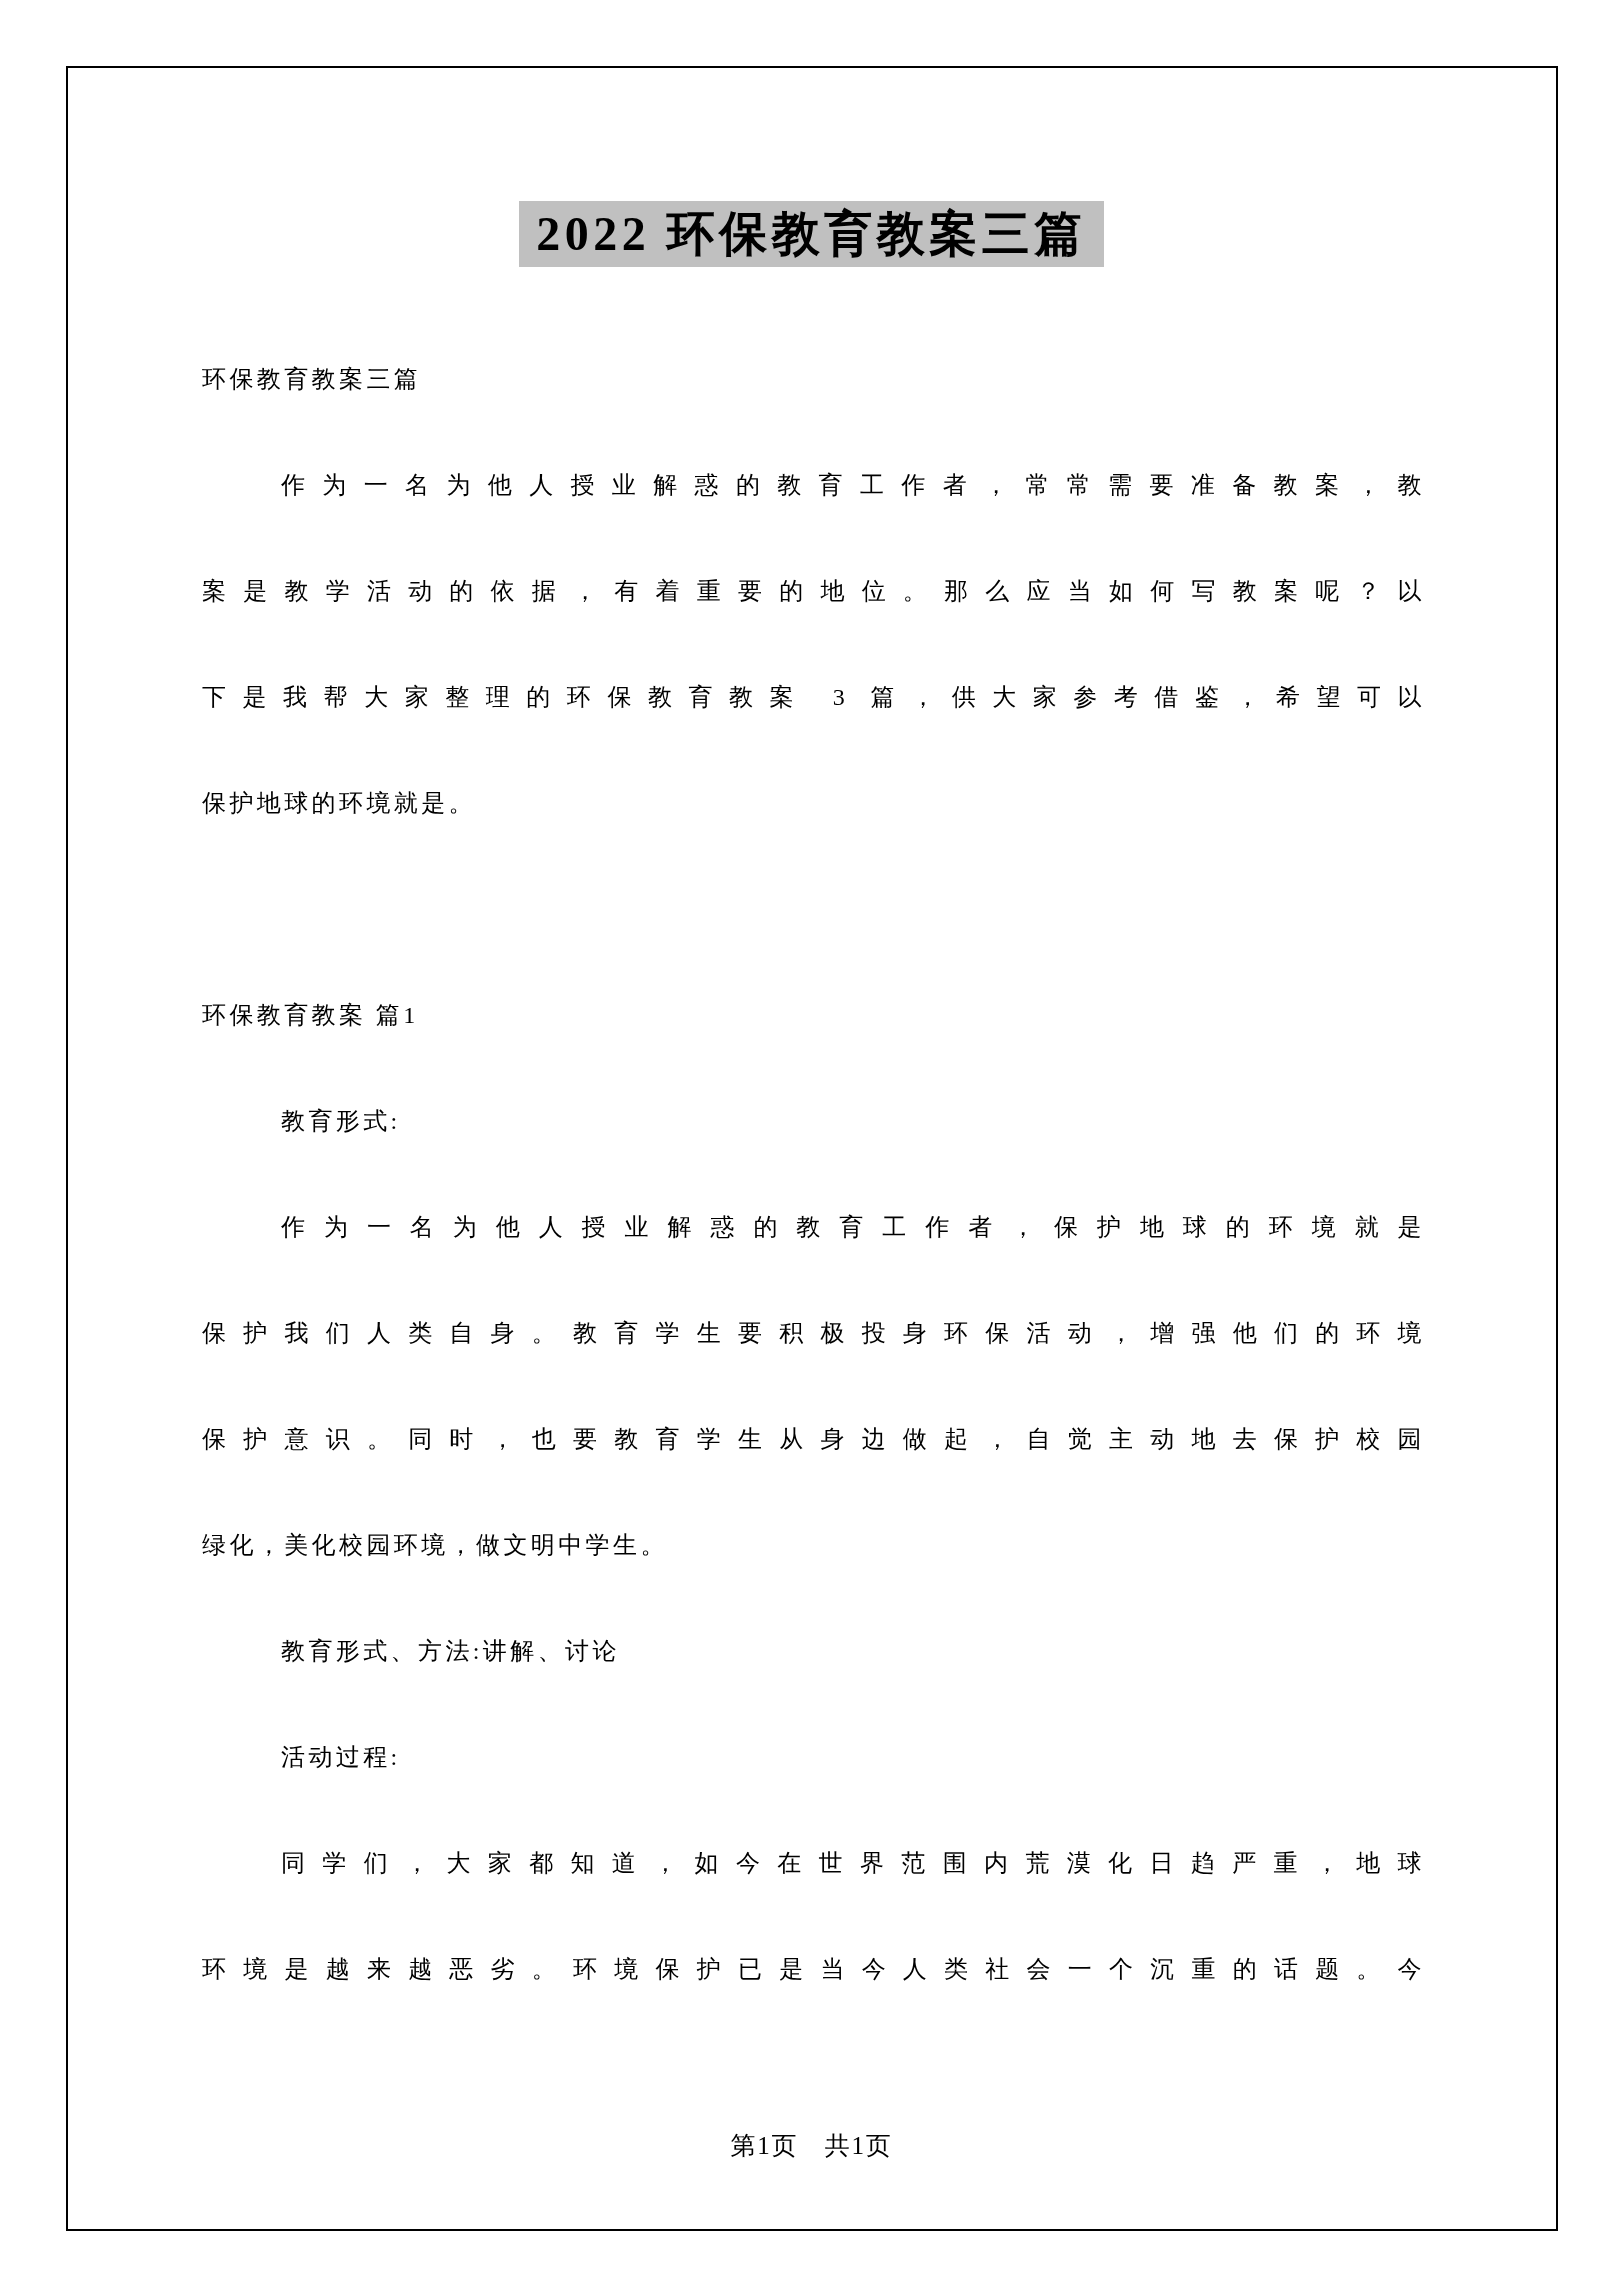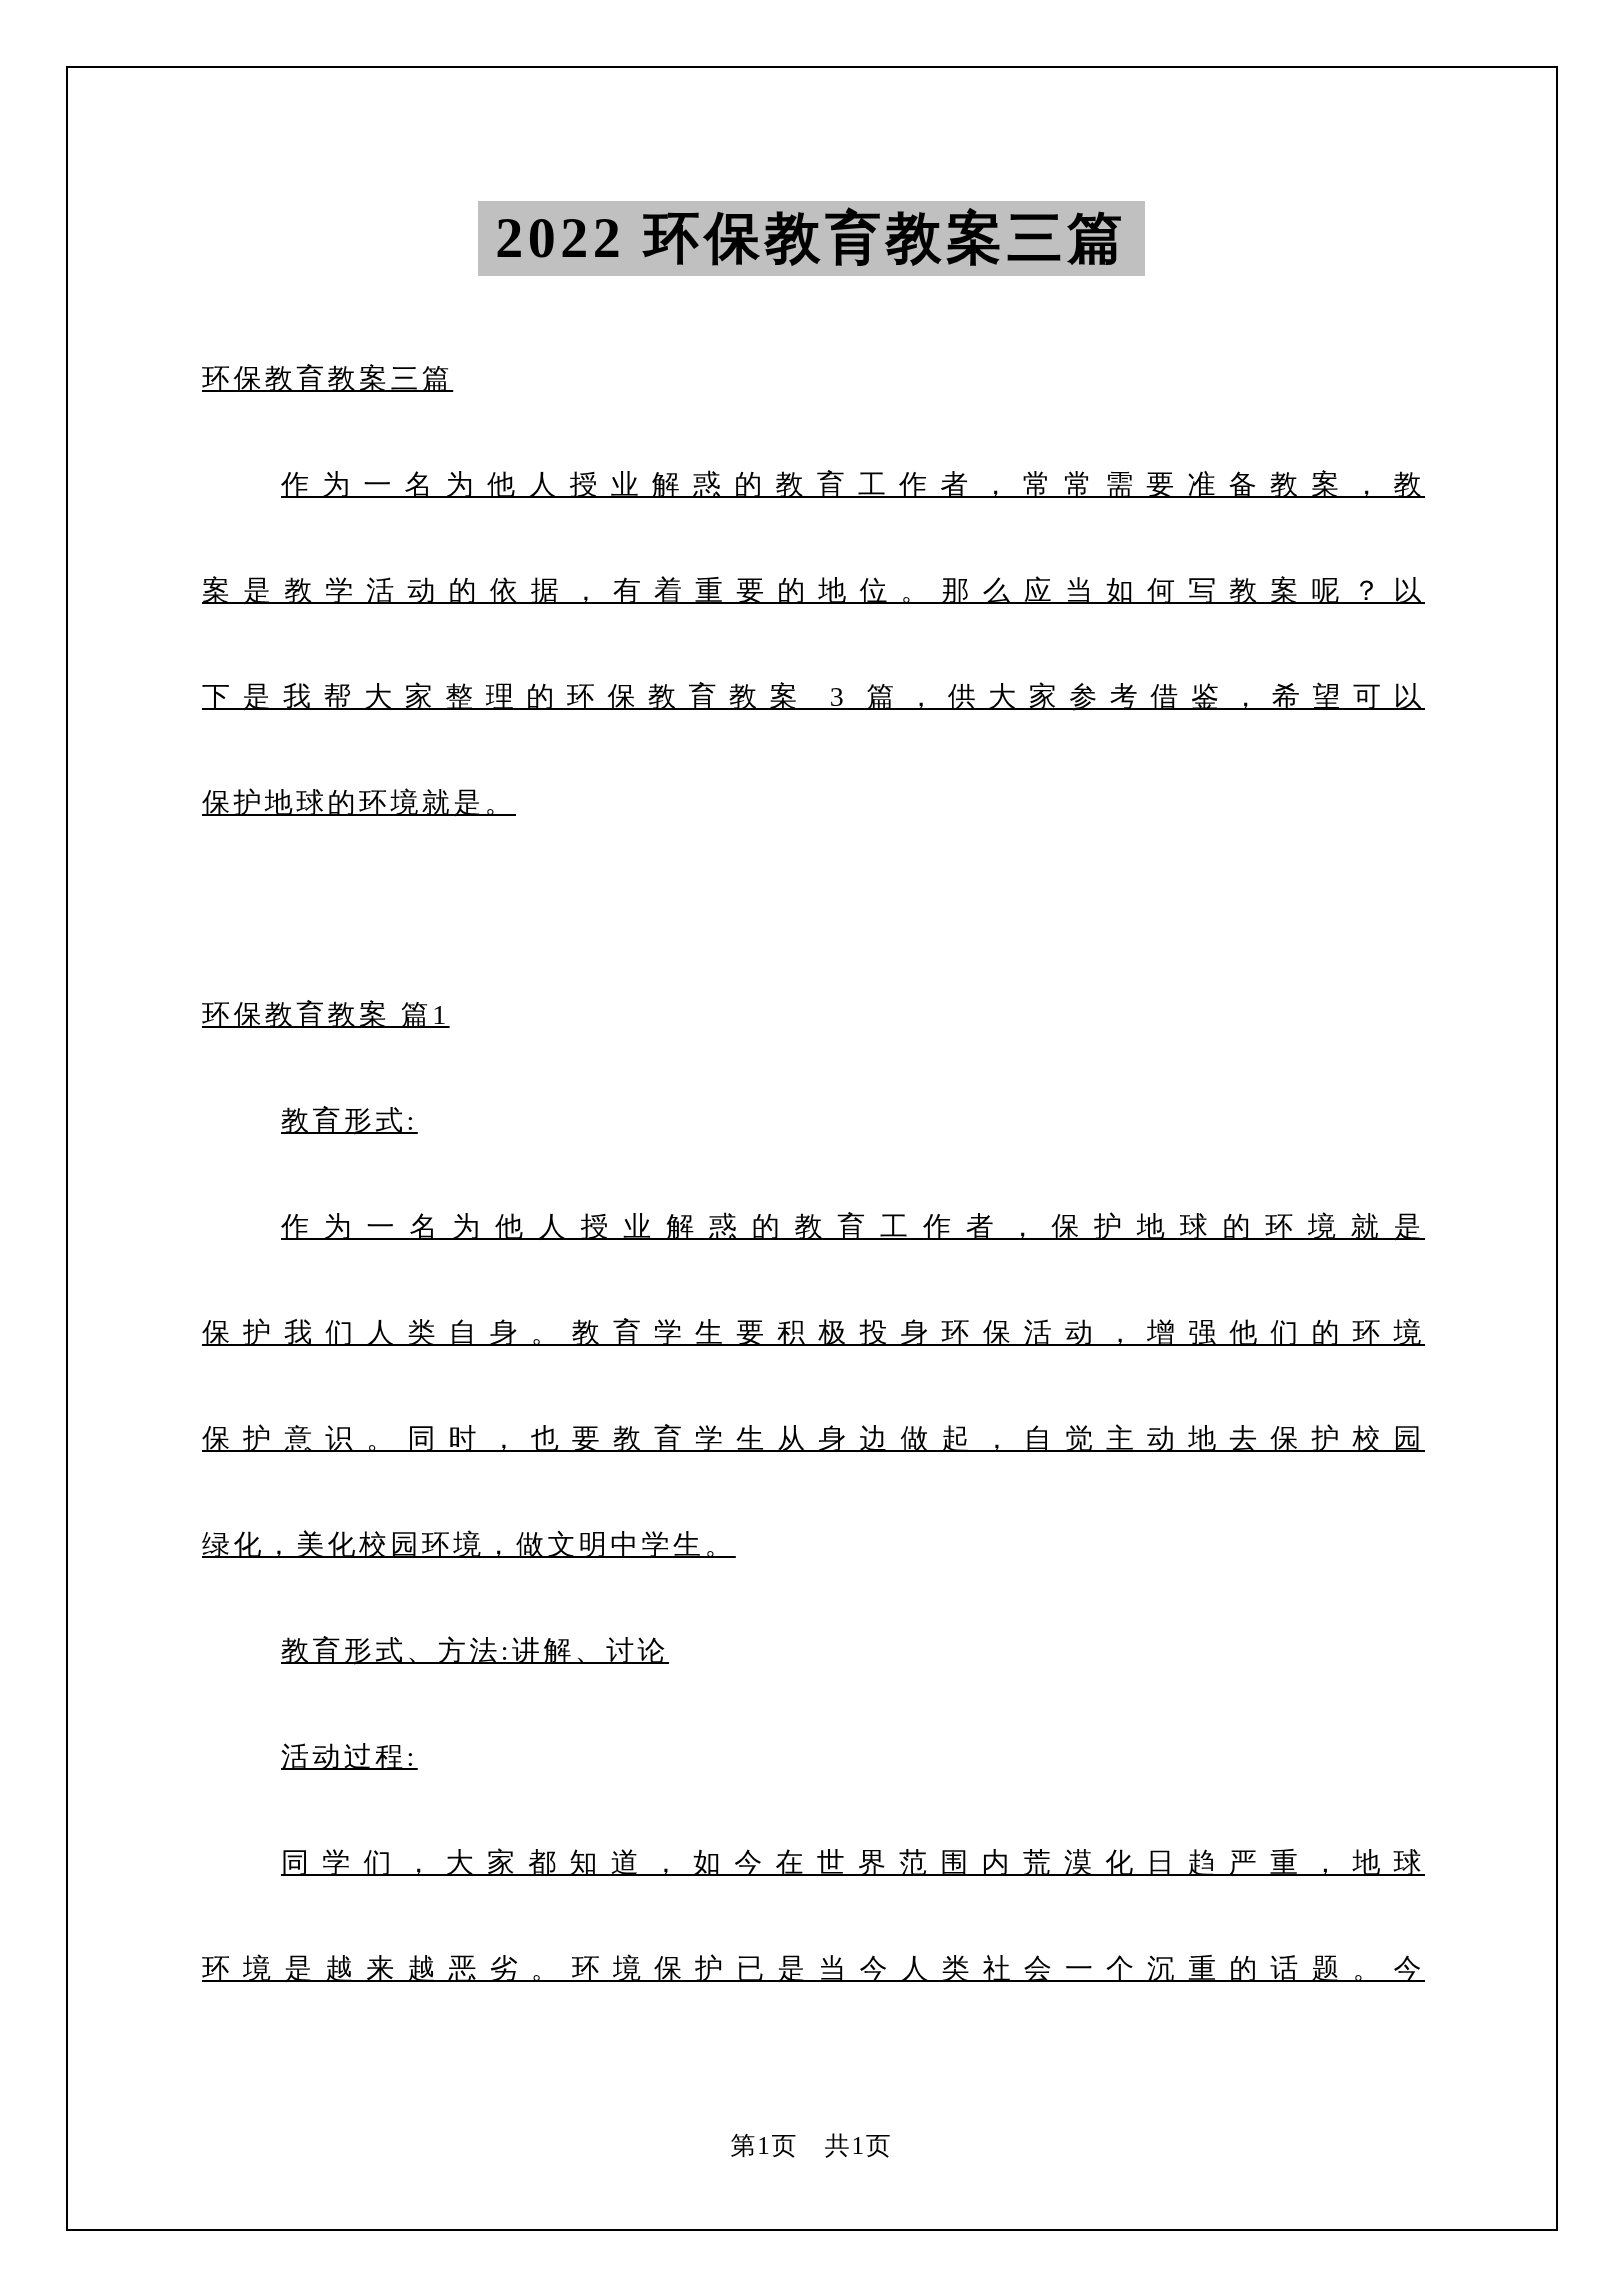--- a/index.html
+++ b/index.html
@@ -30,41 +30,40 @@
     position: absolute;
     top: 201px;
     left: 0;
     width: 100%;
     text-align: center;
   }
   .title-highlight {
     display: inline-block;
     background: #c0c0c0;
     padding: 7.9px 17px;
-    font-size: 56px;
+    font-size: 48px;
     font-weight: bold;
     letter-spacing: 4.5px;
     line-height: 1.05;
     white-space: nowrap;
   }
   
   .body-text {
     position: absolute;
     left: 202px;
     top: 326px;
     width: 1223px;
   }
   .line {
     height: 106px;
     line-height: 106px;
-    font-size: 28px;
+    font-size: 24px;
     letter-spacing: 3.4px;
     white-space: nowrap;
     text-align: left;
-    text-decoration: underline;
   }
   .line.full {
     text-align: justify;
     text-align-last: justify;
   }
   .line.indent {
     padding-left: 79px;
   }
   
   .footer-row {

